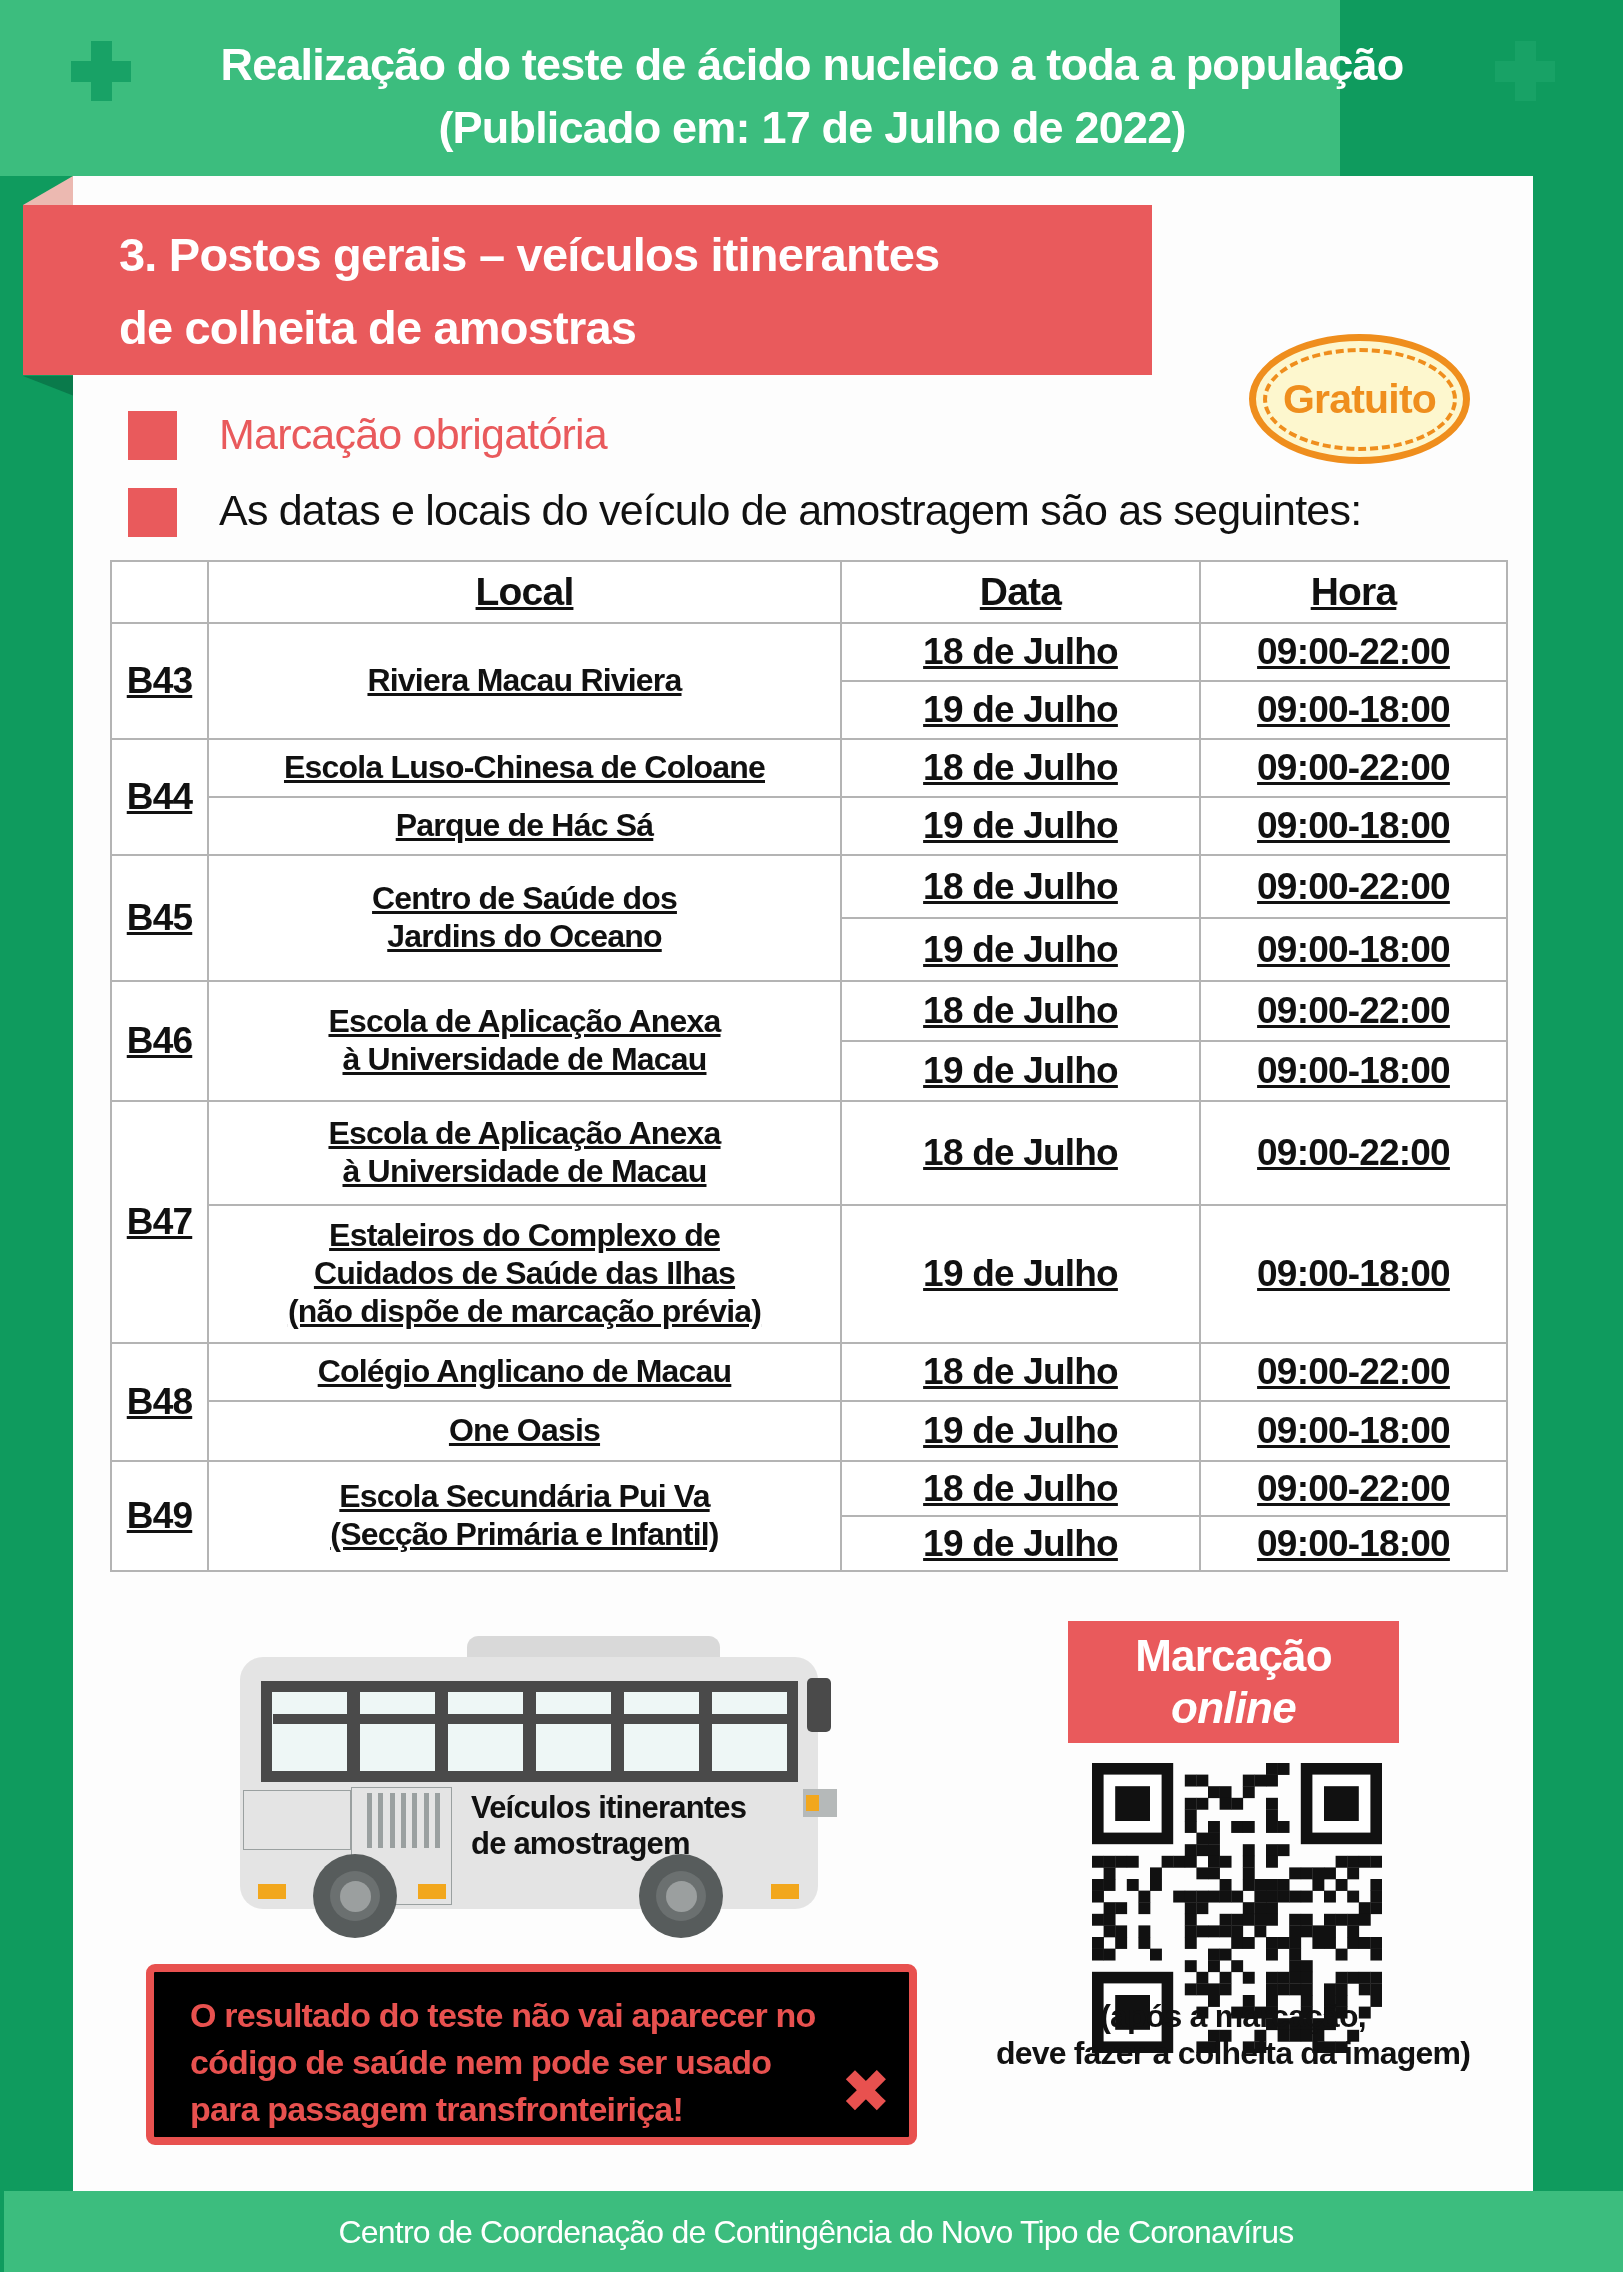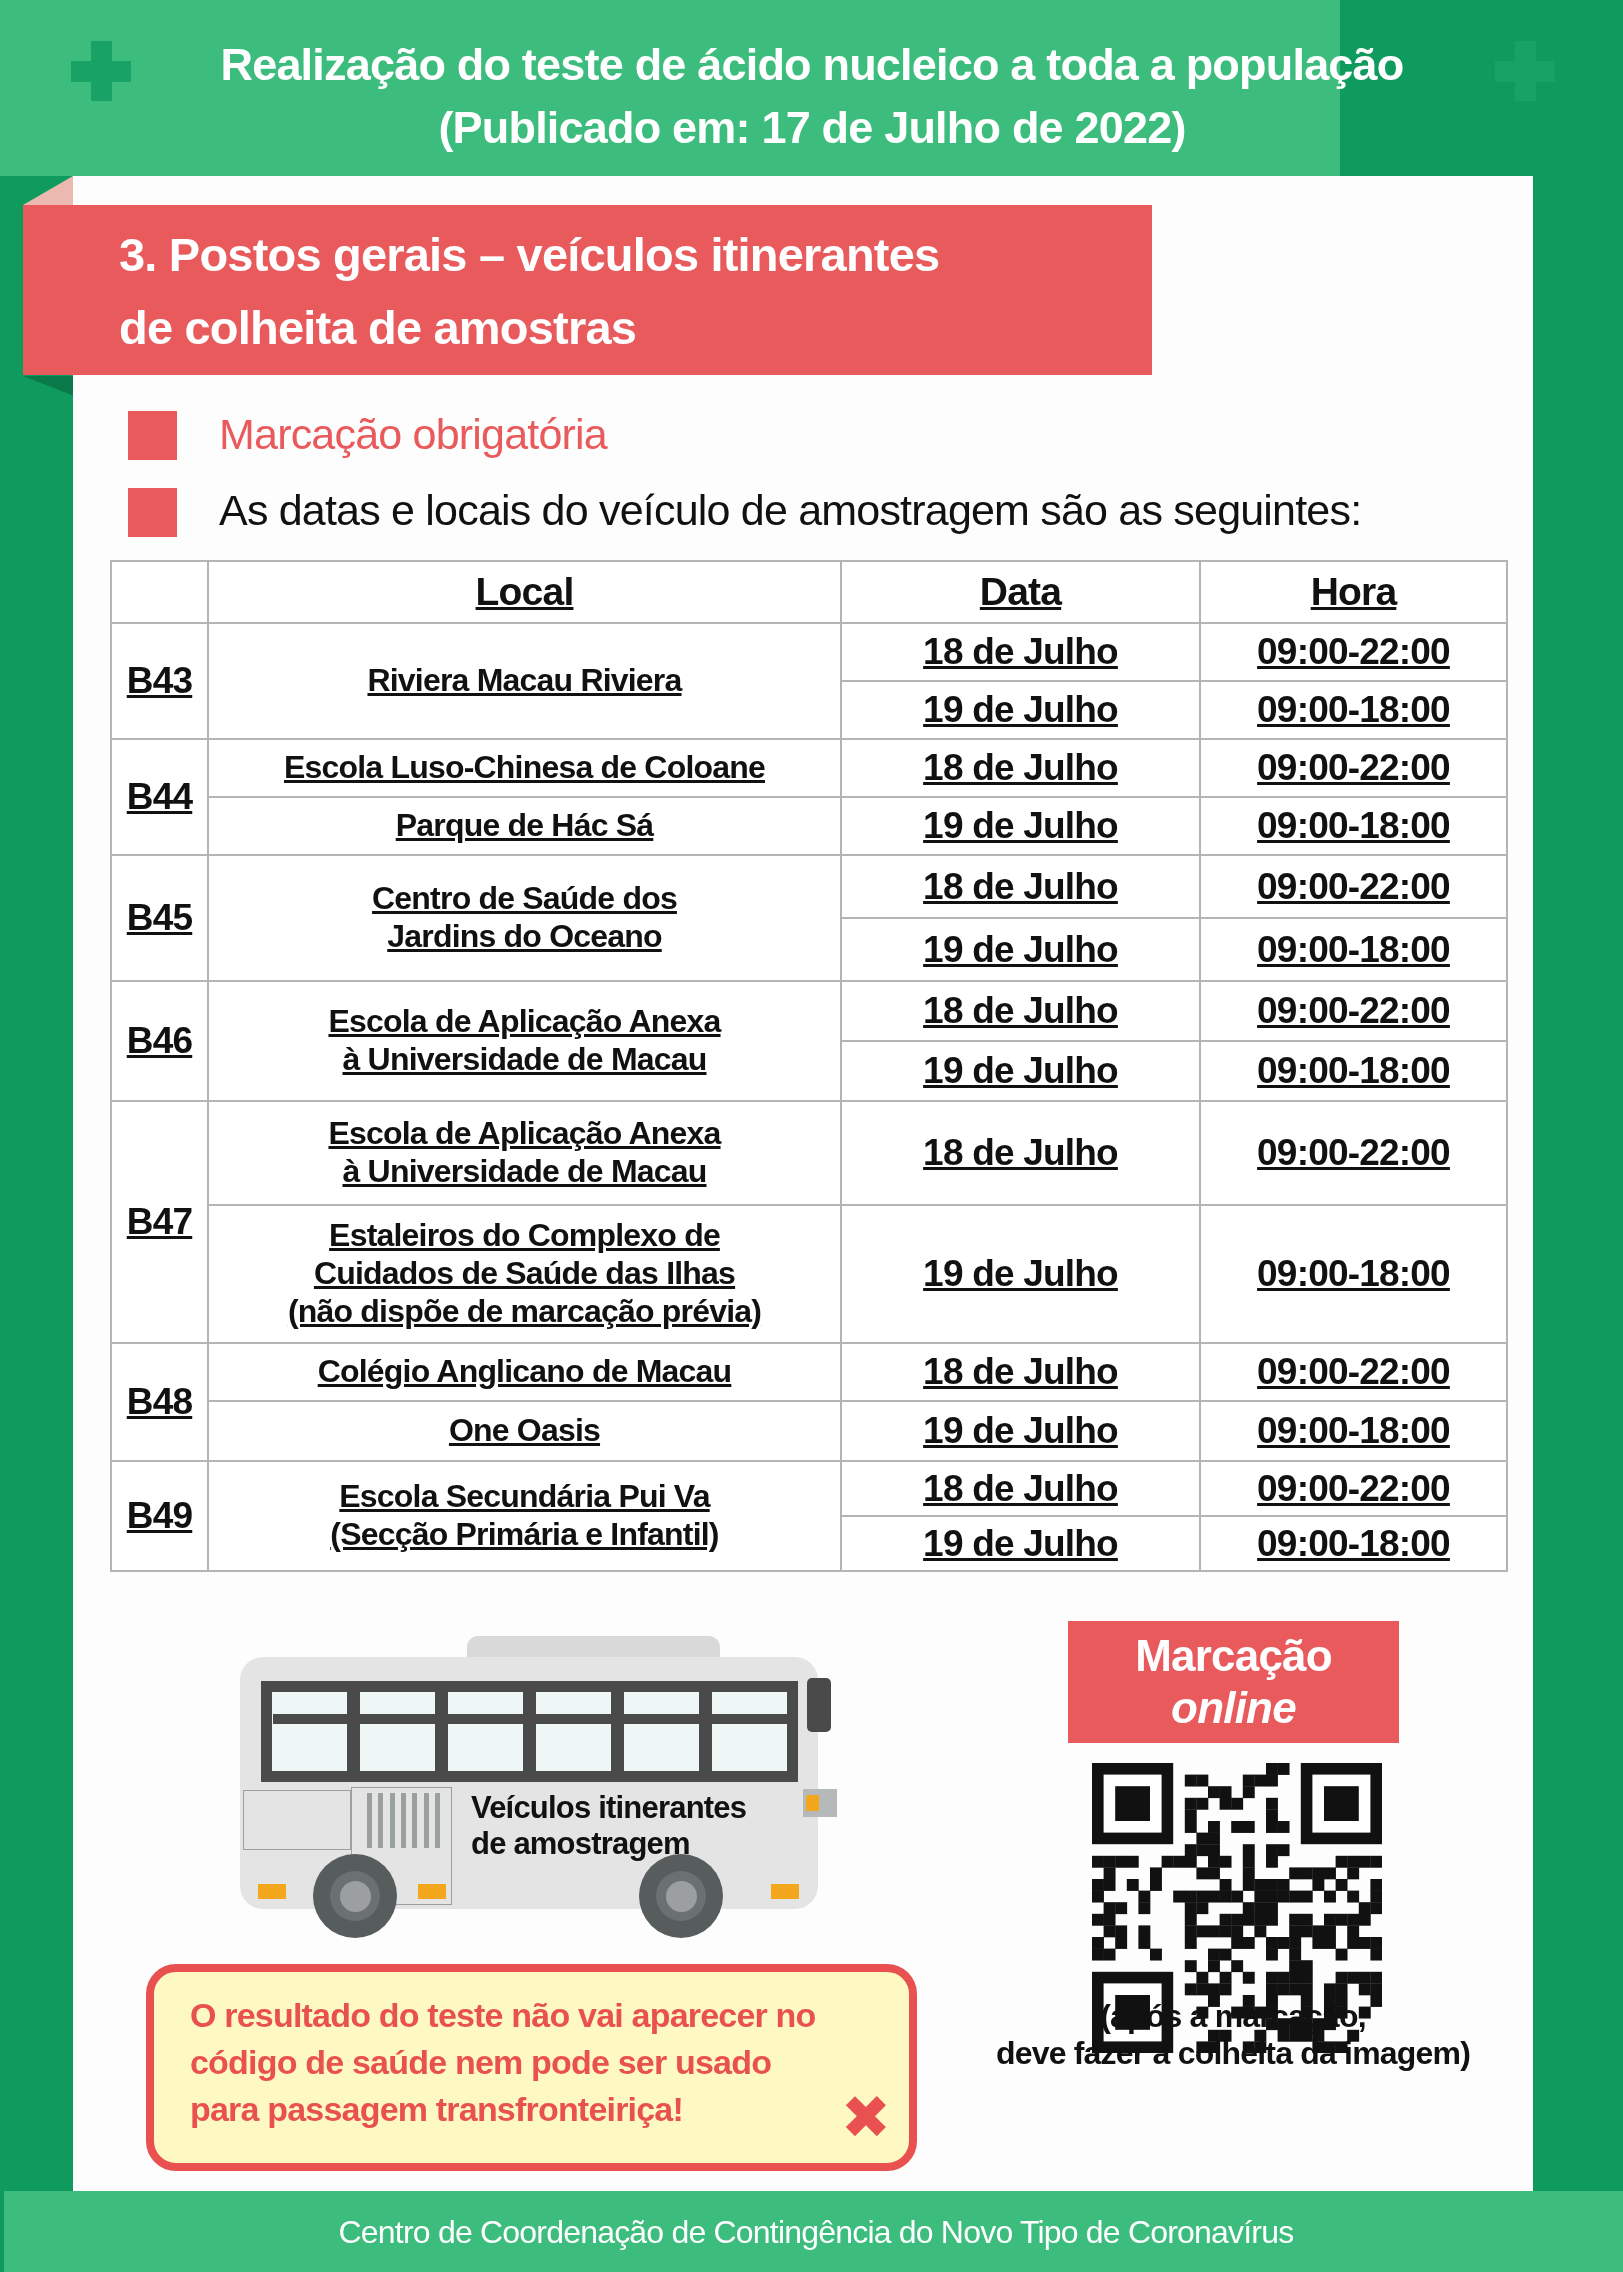--- a/index.html
+++ b/index.html
@@ -69,22 +69,22 @@
   
   .booking-box{left:1068px;top:1621px;width:331px;height:122px;background:#e95a5c;display:flex;
       flex-direction:column;align-items:center;justify-content:center;line-height:52px;}
   .booking-box .l1{color:#fff;font-weight:700;font-size:44px;letter-spacing:-0.8px;}
   .booking-box .l2{color:#fff;font-weight:700;font-style:italic;font-size:44px;letter-spacing:-0.8px;}
   .qr{left:1092px;top:1763px;width:290px;height:290px;}
   .qr-caption{left:957px;top:1998px;width:552px;text-align:center;font-weight:700;font-size:32px;
       line-height:37px;color:#111;letter-spacing:-0.8px;}
 
   
-  .warning{left:146px;top:1964px;width:771px;height:207px;border:8px solid #e8514f;border-radius:30px;
-      box-sizing:border-box;background:#fef9c3;}
+  .warning{left:146px;top:1964px;width:771px;height:181px;border:8px solid #e8514f;border-radius:9px;
+      box-sizing:border-box;background:#000000;}
   .warning .txt{position:absolute;left:36px;top:19.5px;font-size:34px;line-height:47px;font-weight:700;
       color:#e8514f;letter-spacing:-0.8px;}
   .warning .x{position:absolute;right:18px;bottom:11.4px;font-size:60px;color:#e8514f;font-weight:700;}
 
   
   .footerbar{left:4px;top:2191px;width:1624px;height:82px;background:#3cbd7e;display:flex;
       align-items:center;justify-content:center;}
   .footerbar div{color:#fff;font-size:32px;letter-spacing:-0.8px;}
 </style>
 </head>
@@ -107,20 +107,24 @@
 
   <div class="abs card"></div>
   <div class="abs fold"></div>
   <div class="abs ribbon-shadow"></div>
 
   <div class="abs ribbon">
     <div>3. Postos gerais – veículos itinerantes</div>
     <div>de colheita de amostras</div>
   </div>
 
+  <div class="abs badge">
+    <span class="badge-inner"></span>
+    <span class="badge-label">Gratuito</span>
+  </div>
 
   <div class="abs bullet" style="left:128px;top:411px;"></div>
   <div class="abs note red" style="left:219px;top:410px;">Marcação obrigatória</div>
   <div class="abs bullet" style="left:128px;top:488px;"></div>
   <div class="abs note" style="left:219px;top:486px;">As datas e locais do veículo de amostragem são as seguintes:</div>
 
   <table class="abs schedule-table" style="left:110px;top:560px;">
     <colgroup>
         <col style="width:97px">
         <col style="width:633px">

